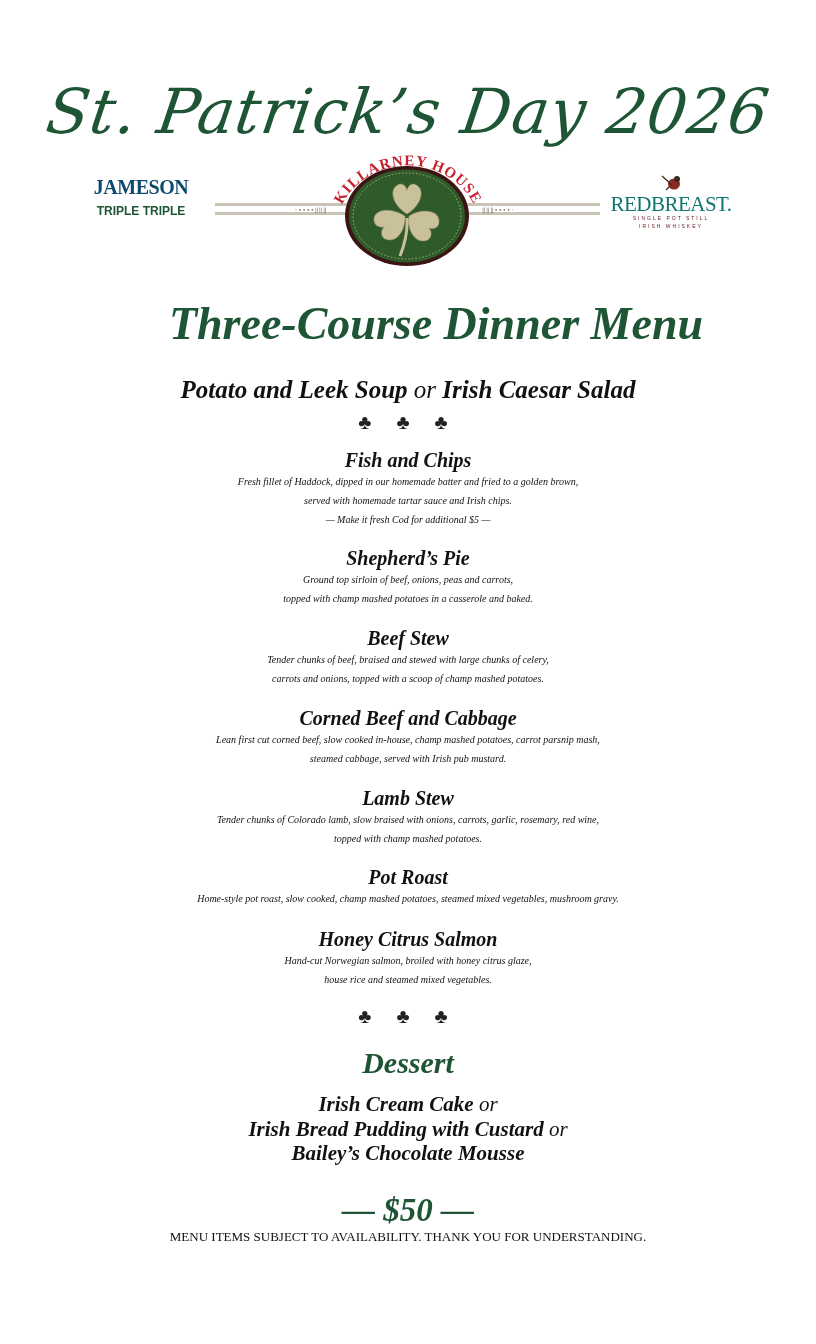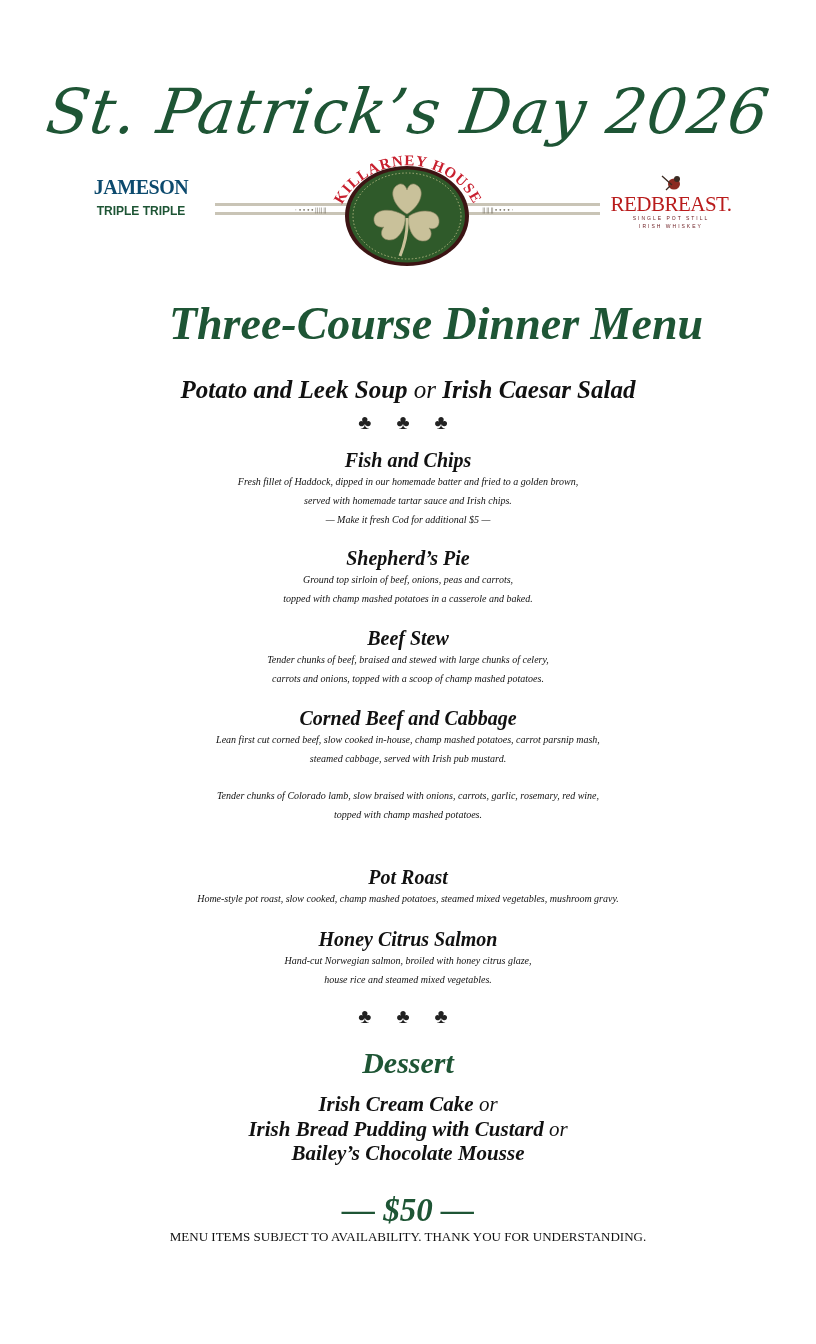--- a/index.html
+++ b/index.html
@@ -22,21 +22,21 @@
   .band-right .ticks { left: 22px; }
 
   .jameson { position: absolute; left: 78px; top: 172px; width: 126px; text-align: center; }
   .jameson .word { font-family: "Liberation Serif", serif; font-weight: bold; font-size: 20px; color: #0c4a6e; letter-spacing: -0.5px; line-height: 30px; }
   .jameson .sub { position: relative; font-family: "Liberation Sans", sans-serif; font-weight: bold; font-size: 12px; color: #1e5535; line-height: 18px; }
   .jameson .rings { position: absolute; left: 20px; top: -2px; width: 86px; height: 24px; display: flex; justify-content: space-between; z-index: -1; }
   .jameson .rings span { width: 24px; height: 24px; border-radius: 50%; background: #efe3d4; }
 
   .redbreast { position: absolute; left: 604px; top: 172px; width: 134px; text-align: center; }
   .redbreast .bird { display: block; margin: 0 auto; width: 30px; height: 22px; }
-  .redbreast .word { font-family: "Liberation Serif", serif; font-size: 21px; color: #b91c1c; line-height: 20px; letter-spacing: -0.5px; }
+  .redbreast .word { font-family: "Liberation Serif", serif; font-size: 21px; color: #0f766e; line-height: 20px; letter-spacing: -0.5px; }
   .redbreast .sub { font-family: "Liberation Sans", sans-serif; font-size: 5px; letter-spacing: 2px; color: #6b1a1f; line-height: 8px; }
 
   .killarney { position: absolute; left: 318px; top: 138px; width: 180px; height: 130px; }
 
   .menu-title {
     position: absolute; left: 0; top: 296px; width: 816px; text-align: center;
     font-family: "Liberation Serif", serif; font-style: italic; font-weight: bold; font-size: 46px; line-height: 56px; color: #1e5535; padding-left: 28px;
   }
 
   .course { position: absolute; left: 0; width: 816px; text-align: center; }
@@ -139,20 +139,21 @@
   <div class="desc">carrots and onions, topped with a scoop of champ mashed potatoes.</div>
 </div>
 
 <div class="item" style="top:706px;">
   <div class="name">Corned Beef and Cabbage</div>
   <div class="desc">Lean first cut corned beef, slow cooked in-house, champ mashed potatoes, carrot parsnip mash,</div>
   <div class="desc">steamed cabbage, served with Irish pub mustard.</div>
 </div>
 
 <div class="item" style="top:786px;">
+  <div class="name">Lamb Stew</div>
   <div class="desc">Tender chunks of Colorado lamb, slow braised with onions, carrots, garlic, rosemary, red wine,</div>
   <div class="desc">topped with champ mashed potatoes.</div>
 </div>
 
 <div class="item" style="top:865px;">
   <div class="name">Pot Roast</div>
   <div class="desc">Home-style pot roast, slow cooked, champ mashed potatoes, steamed mixed vegetables, mushroom gravy.</div>
 </div>
 
 <div class="item" style="top:927px;">

